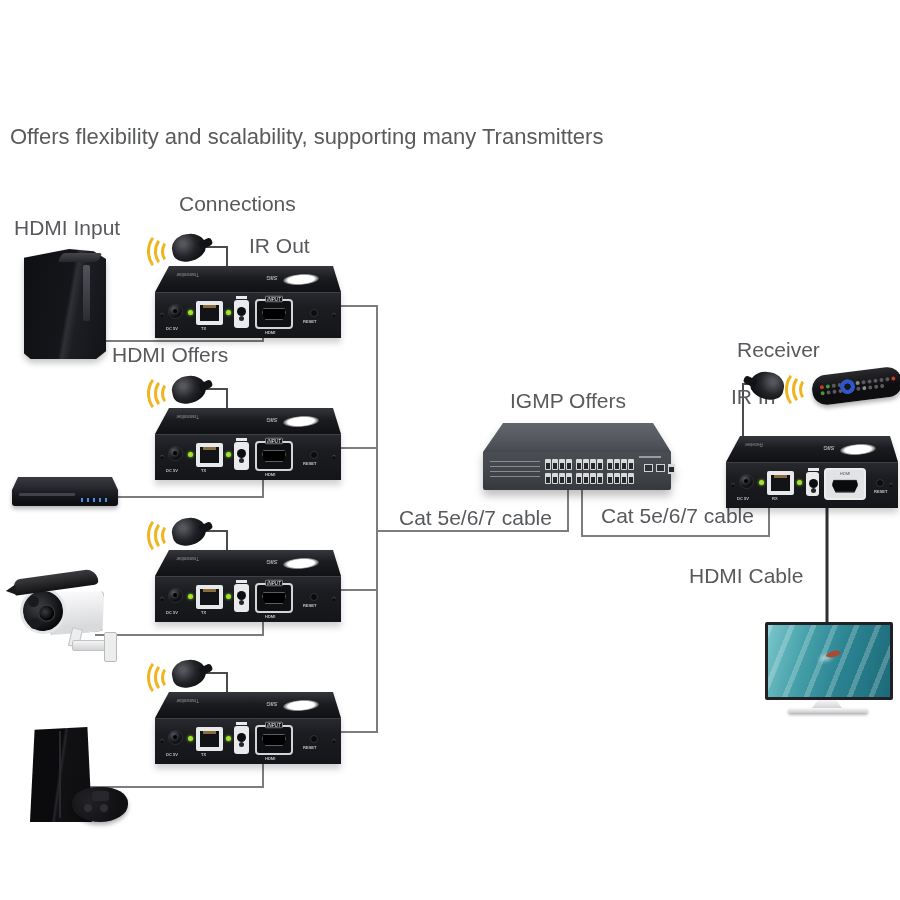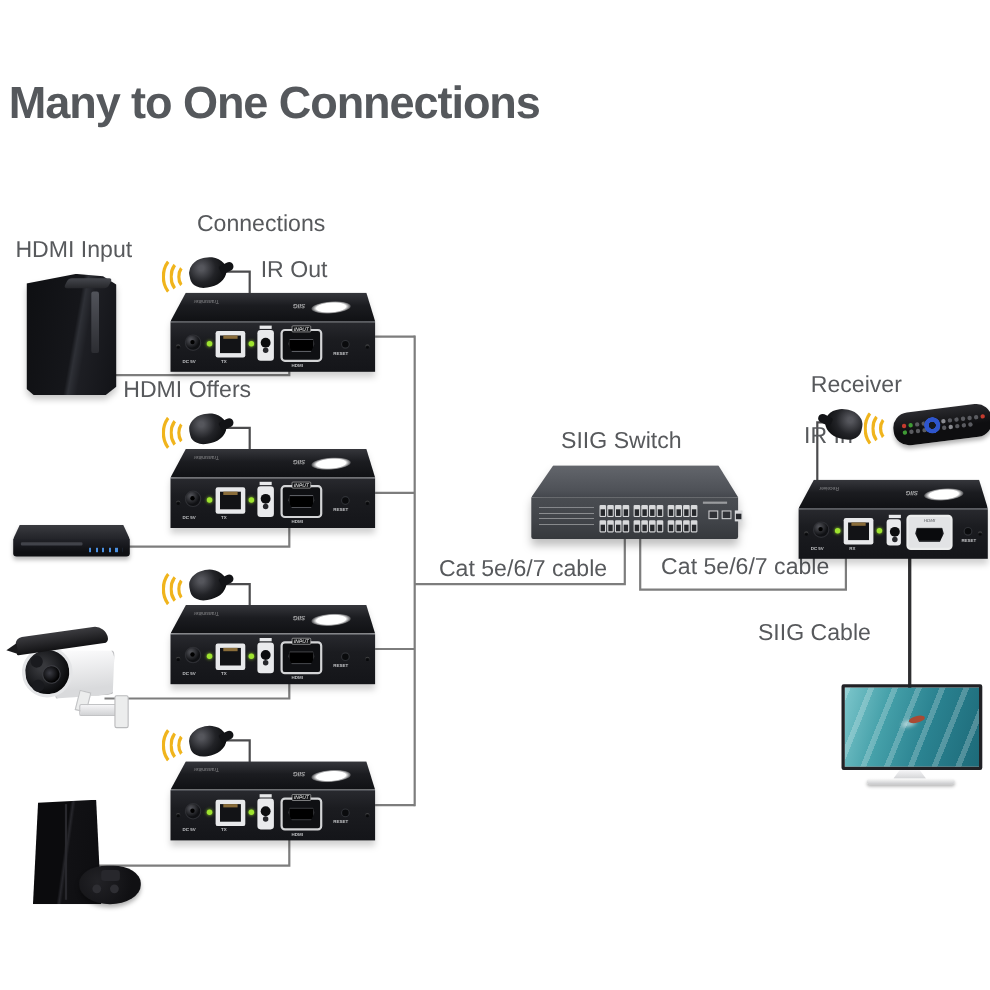--- a/index.html
+++ b/index.html
@@ -12,21 +12,21 @@
   .wires .ir-stem{stroke:#4b4b4d}
   .wires .hdmi-cable{stroke:#2e2e30;stroke-width:3}
 
   
   .title{position:absolute;left:8px;top:70px;margin:0;font-size:41px;font-weight:bold;
          color:#55585c;letter-spacing:-1px}
   .subtitle{position:absolute;left:10px;top:124px;margin:0;font-size:22px;color:#595a5c}
   .lbl{position:absolute;font-size:21px;color:#57595c;white-space:nowrap}
   .lbl-transmitters{left:179px;top:192px}
   .lbl-hdmi-source{left:14px;top:216px}
-  .lbl-ir-out{left:237px;top:234px}
+  .lbl-ir-out{left:249px;top:234px}
   .lbl-hdmi-input{left:112px;top:343px}
   .lbl-igmp{left:510px;top:389px}
   .lbl-receiver{left:737px;top:338px}
   .lbl-ir-in{left:731px;top:385px}
   .lbl-cat-left{left:399px;top:506px}
   .lbl-cat-right{left:601px;top:504px}
   .lbl-hdmi-cable{left:689px;top:564px}
 
   .micro{font-size:9px;display:inline-block;white-space:nowrap}
 
@@ -228,32 +228,32 @@
     <polyline points="95,635 263,635 263,604"></polyline>
     <polyline points="88,787 263,787 263,746"></polyline>
     <polyline class="ir-stem" points="204,247 227,247 227,270"></polyline>
     <polyline class="ir-stem" points="204,389 227,389 227,412"></polyline>
     <polyline class="ir-stem" points="204,531 227,531 227,554"></polyline>
     <polyline class="ir-stem" points="204,673 227,673 227,696"></polyline>
     <polyline class="ir-stem" points="758,384 743,384 743,440"></polyline>
     <polyline class="hdmi-cable" points="827,498 827,627"></polyline>
   </svg>
 
-  <h1 class="title">Many to One Connections</h1>
+  <p class="subtitle">Offers flexibility and scalability, supporting many Transmitters</p>
 
   <div class="lbl lbl-transmitters">Connections</div>
   <div class="lbl lbl-hdmi-source">HDMI Input</div>
   <div class="lbl lbl-ir-out">IR Out</div>
   <div class="lbl lbl-hdmi-input">HDMI Offers</div>
-  <div class="lbl lbl-igmp">SIIG Switch</div>
+  <div class="lbl lbl-igmp">IGMP Offers</div>
   <div class="lbl lbl-receiver">Receiver</div>
   <div class="lbl lbl-ir-in">IR In</div>
   <div class="lbl lbl-cat-left">Cat 5e/6/7 cable</div>
   <div class="lbl lbl-cat-right">Cat 5e/6/7 cable</div>
-  <div class="lbl lbl-hdmi-cable">SIIG Cable</div>
+  <div class="lbl lbl-hdmi-cable">HDMI Cable</div>
 
   <div class="pc">
     <div class="pc-body"></div>
     <div class="pc-cap"></div>
     <div class="pc-drive"></div>
   </div>
 
   <div class="dvd">
     <div class="dvd-top"></div>
     <div class="dvd-front">

